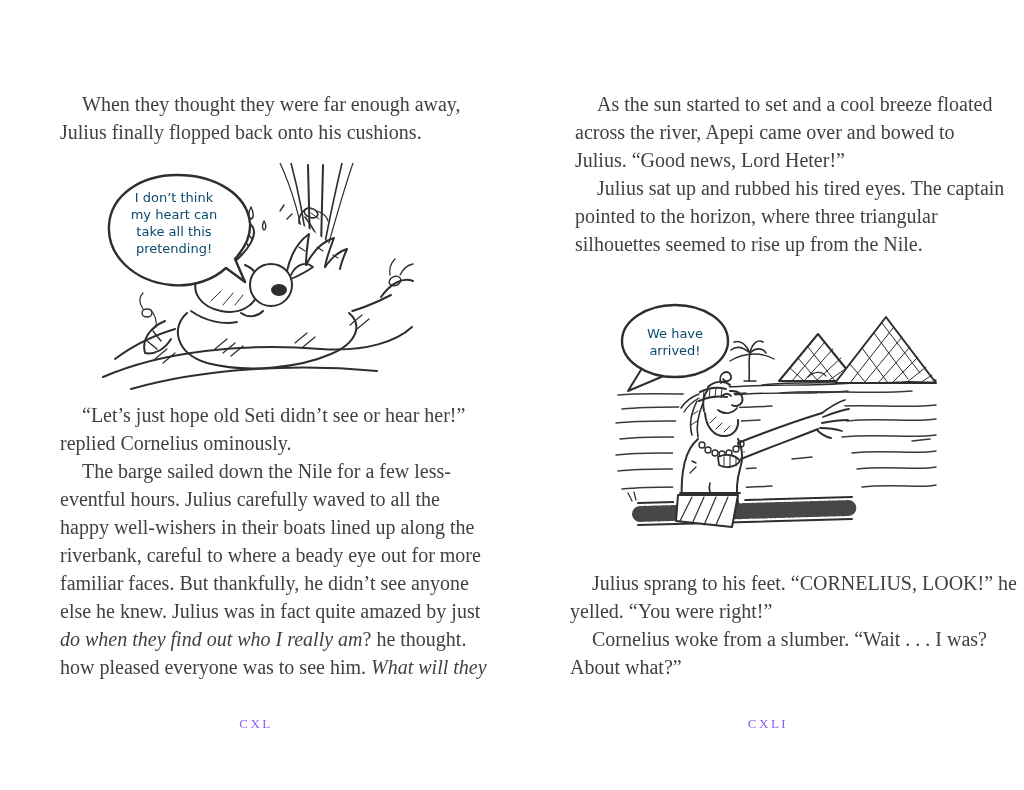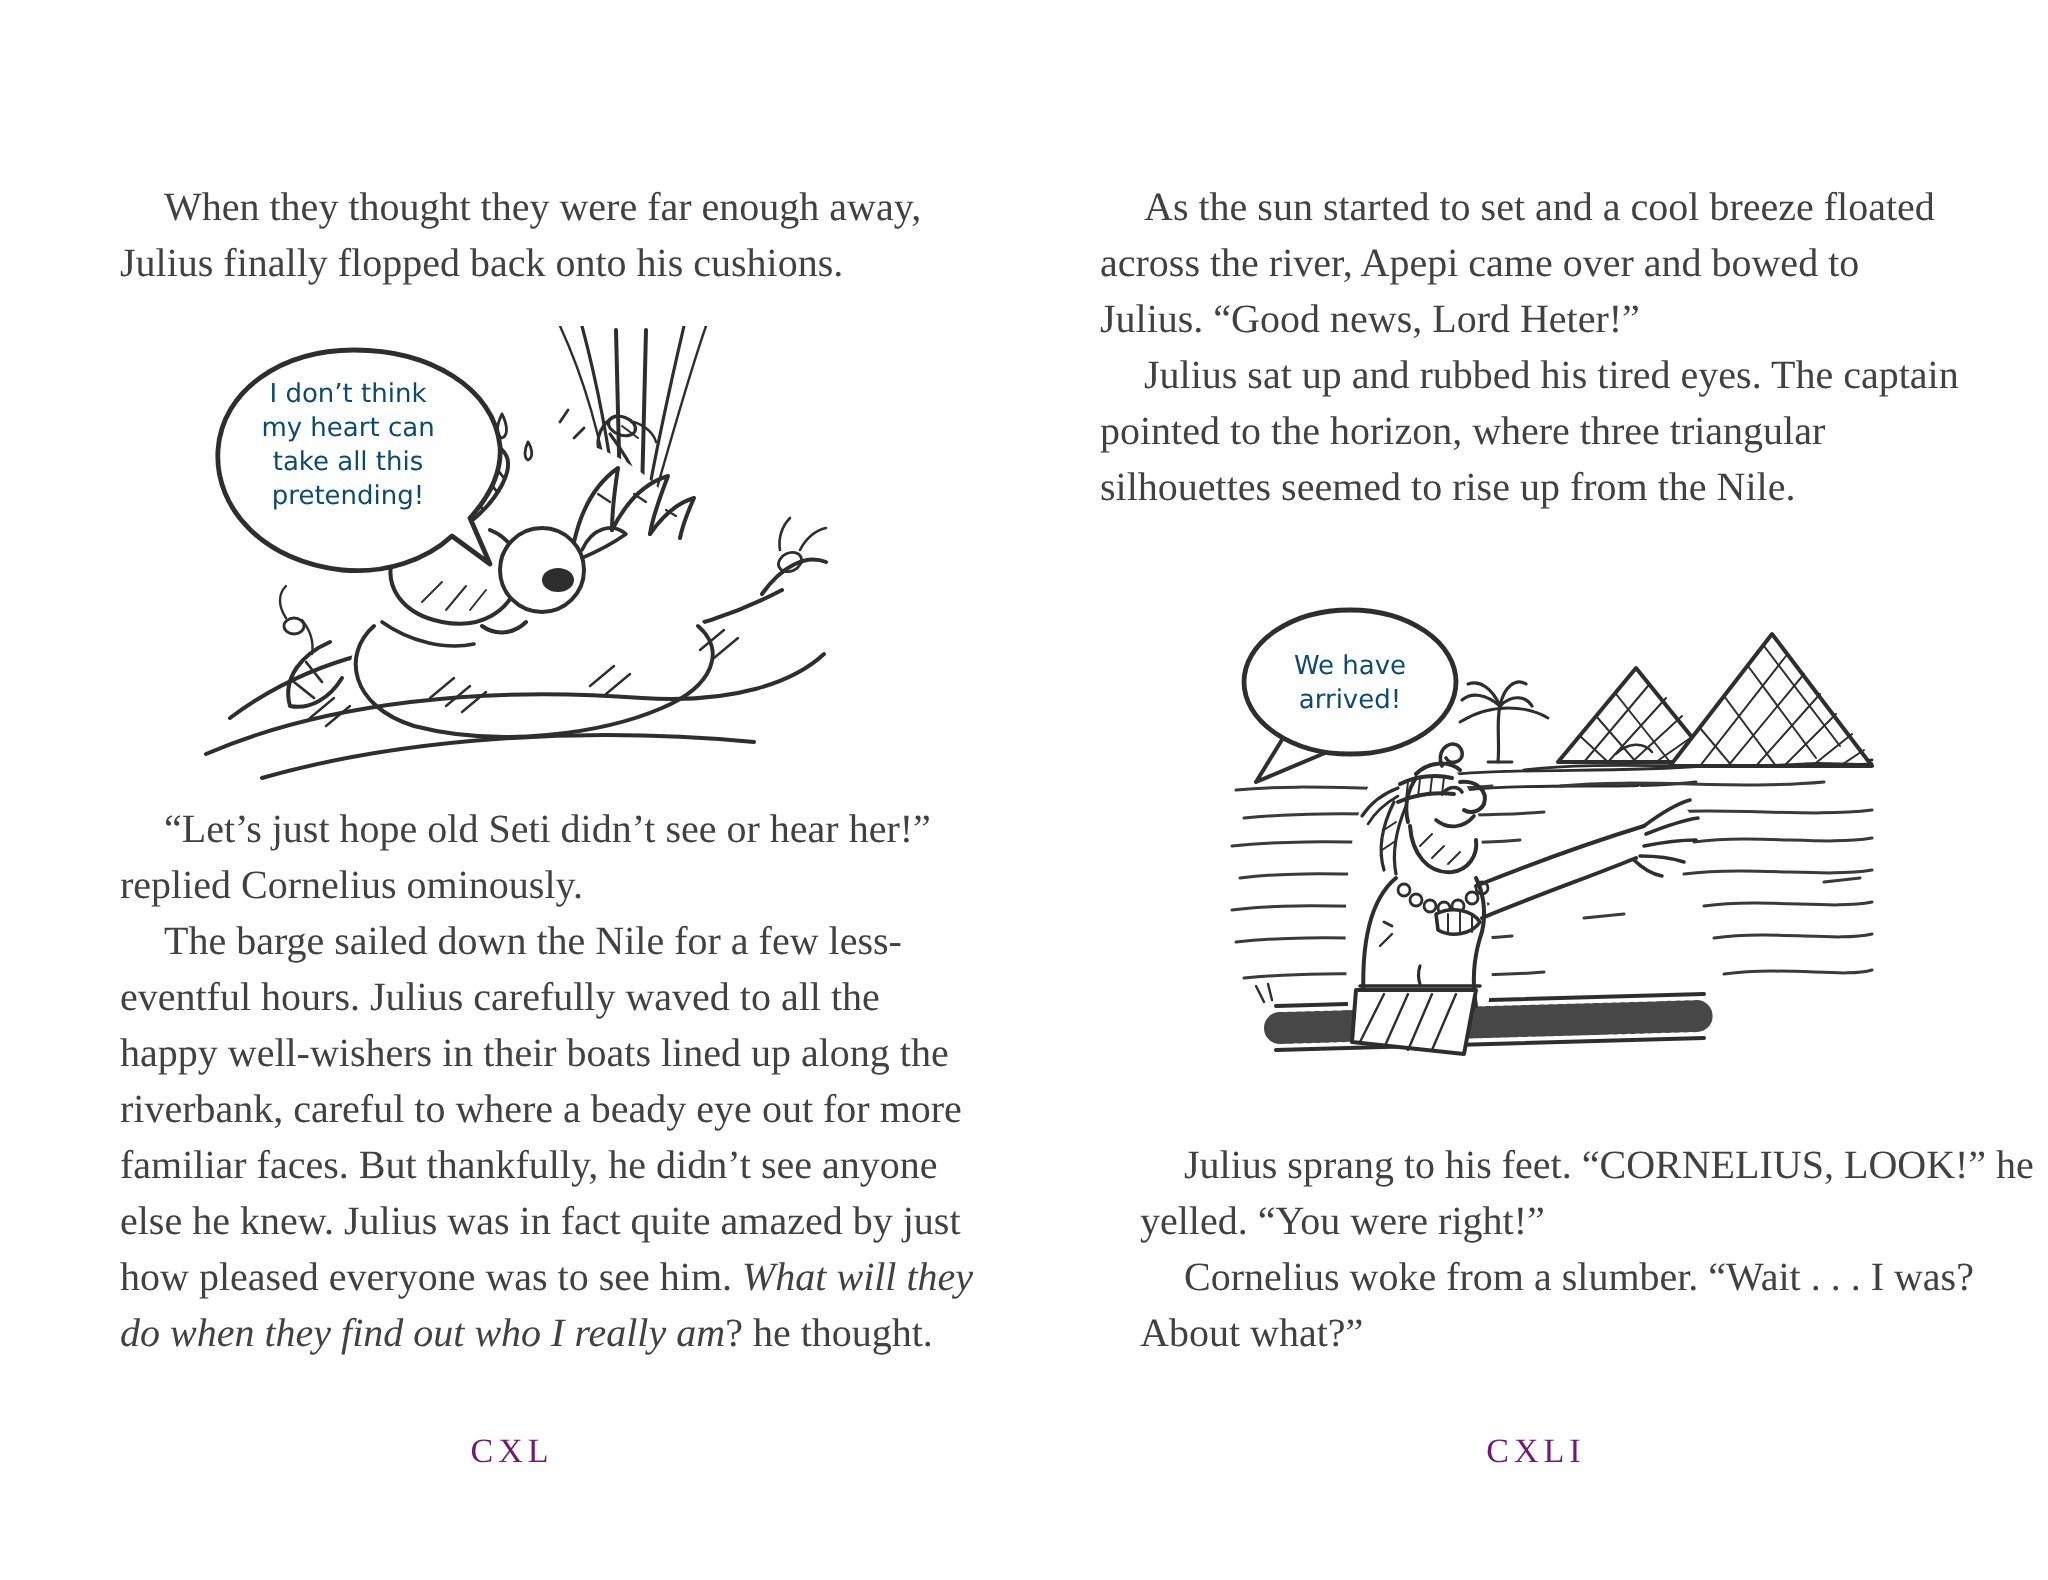--- a/index.html
+++ b/index.html
@@ -3,21 +3,21 @@
 <meta charset="utf-8">
 <style>
   html,body{margin:0;padding:0;background:#fff;}
   .canvas{position:relative;width:1024px;height:790px;background:#ffffff;overflow:hidden;
           font-family:"Liberation Serif","DejaVu Serif",serif;color:#414141;}
   .tb{position:absolute;font-size:20px;}
   .para{margin:0;}
   .line{height:28px;line-height:28px;white-space:nowrap;}
   .line.indent{padding-left:22px;}
   .line em{font-style:italic;}
-  .folio{position:absolute;width:512px;text-align:center;font-size:17px;letter-spacing:2.5px;color:#701a75;}
+  .folio{position:absolute;width:512px;text-align:center;font-size:13px;letter-spacing:2.5px;color:#8b5cf6;}
   .illus{position:absolute;}
   .illus svg{display:block;width:100%;height:100%;}
   .bubble-text{position:absolute;font-family:"DejaVu Sans",sans-serif;color:#0c4a6e;text-align:center;
                font-size:13px;line-height:1.32;}
 </style>
 </head>
 <body>
 
 <div class="canvas">
 
@@ -140,30 +140,30 @@
           <div class="line indent"><span>“Let’s just hope old Seti didn’t see or hear her!”</span></div>
           <div class="line"><span>replied Cornelius ominously.</span></div>
         </div>
         <div class="para">
           <div class="line indent"><span>The barge sailed down the Nile for a few less-</span></div>
           <div class="line"><span>eventful hours. Julius carefully waved to all the</span></div>
           <div class="line"><span>happy well-wishers in their boats lined up along the</span></div>
           <div class="line"><span>riverbank, careful to where a beady eye out for more</span></div>
           <div class="line"><span>familiar faces. But thankfully, he didn’t see anyone</span></div>
           <div class="line"><span>else he knew. Julius was in fact quite amazed by just</span></div>
+          <div class="line"><em>do when they find out who I really am</em><span>? he thought.</span></div>
           <div class="line"><span>how pleased everyone was to see him. </span><em>What will they</em></div>
-          <div class="line"><em>do when they find out who I really am</em><span>? he thought.</span></div>
         </div>
       </div>
 
     <div class="folio" style="left:0;top:716px;">CXL</div>
   </div>
 
   <div>
-    <div class="tb" style="left:550px;top:90px;width:420px;">
+    <div class="tb" style="left:575px;top:90px;width:420px;">
         <div class="para">
           <div class="line indent"><span>As the sun started to set and a cool breeze floated</span></div>
           <div class="line"><span>across the river, Apepi came over and bowed to</span></div>
           <div class="line"><span>Julius. “Good news, Lord Heter!”</span></div>
         </div>
         <div class="para">
           <div class="line indent"><span>Julius sat up and rubbed his tired eyes. The captain</span></div>
           <div class="line"><span>pointed to the horizon, where three triangular</span></div>
           <div class="line"><span>silhouettes seemed to rise up from the Nile.</span></div>
         </div>

